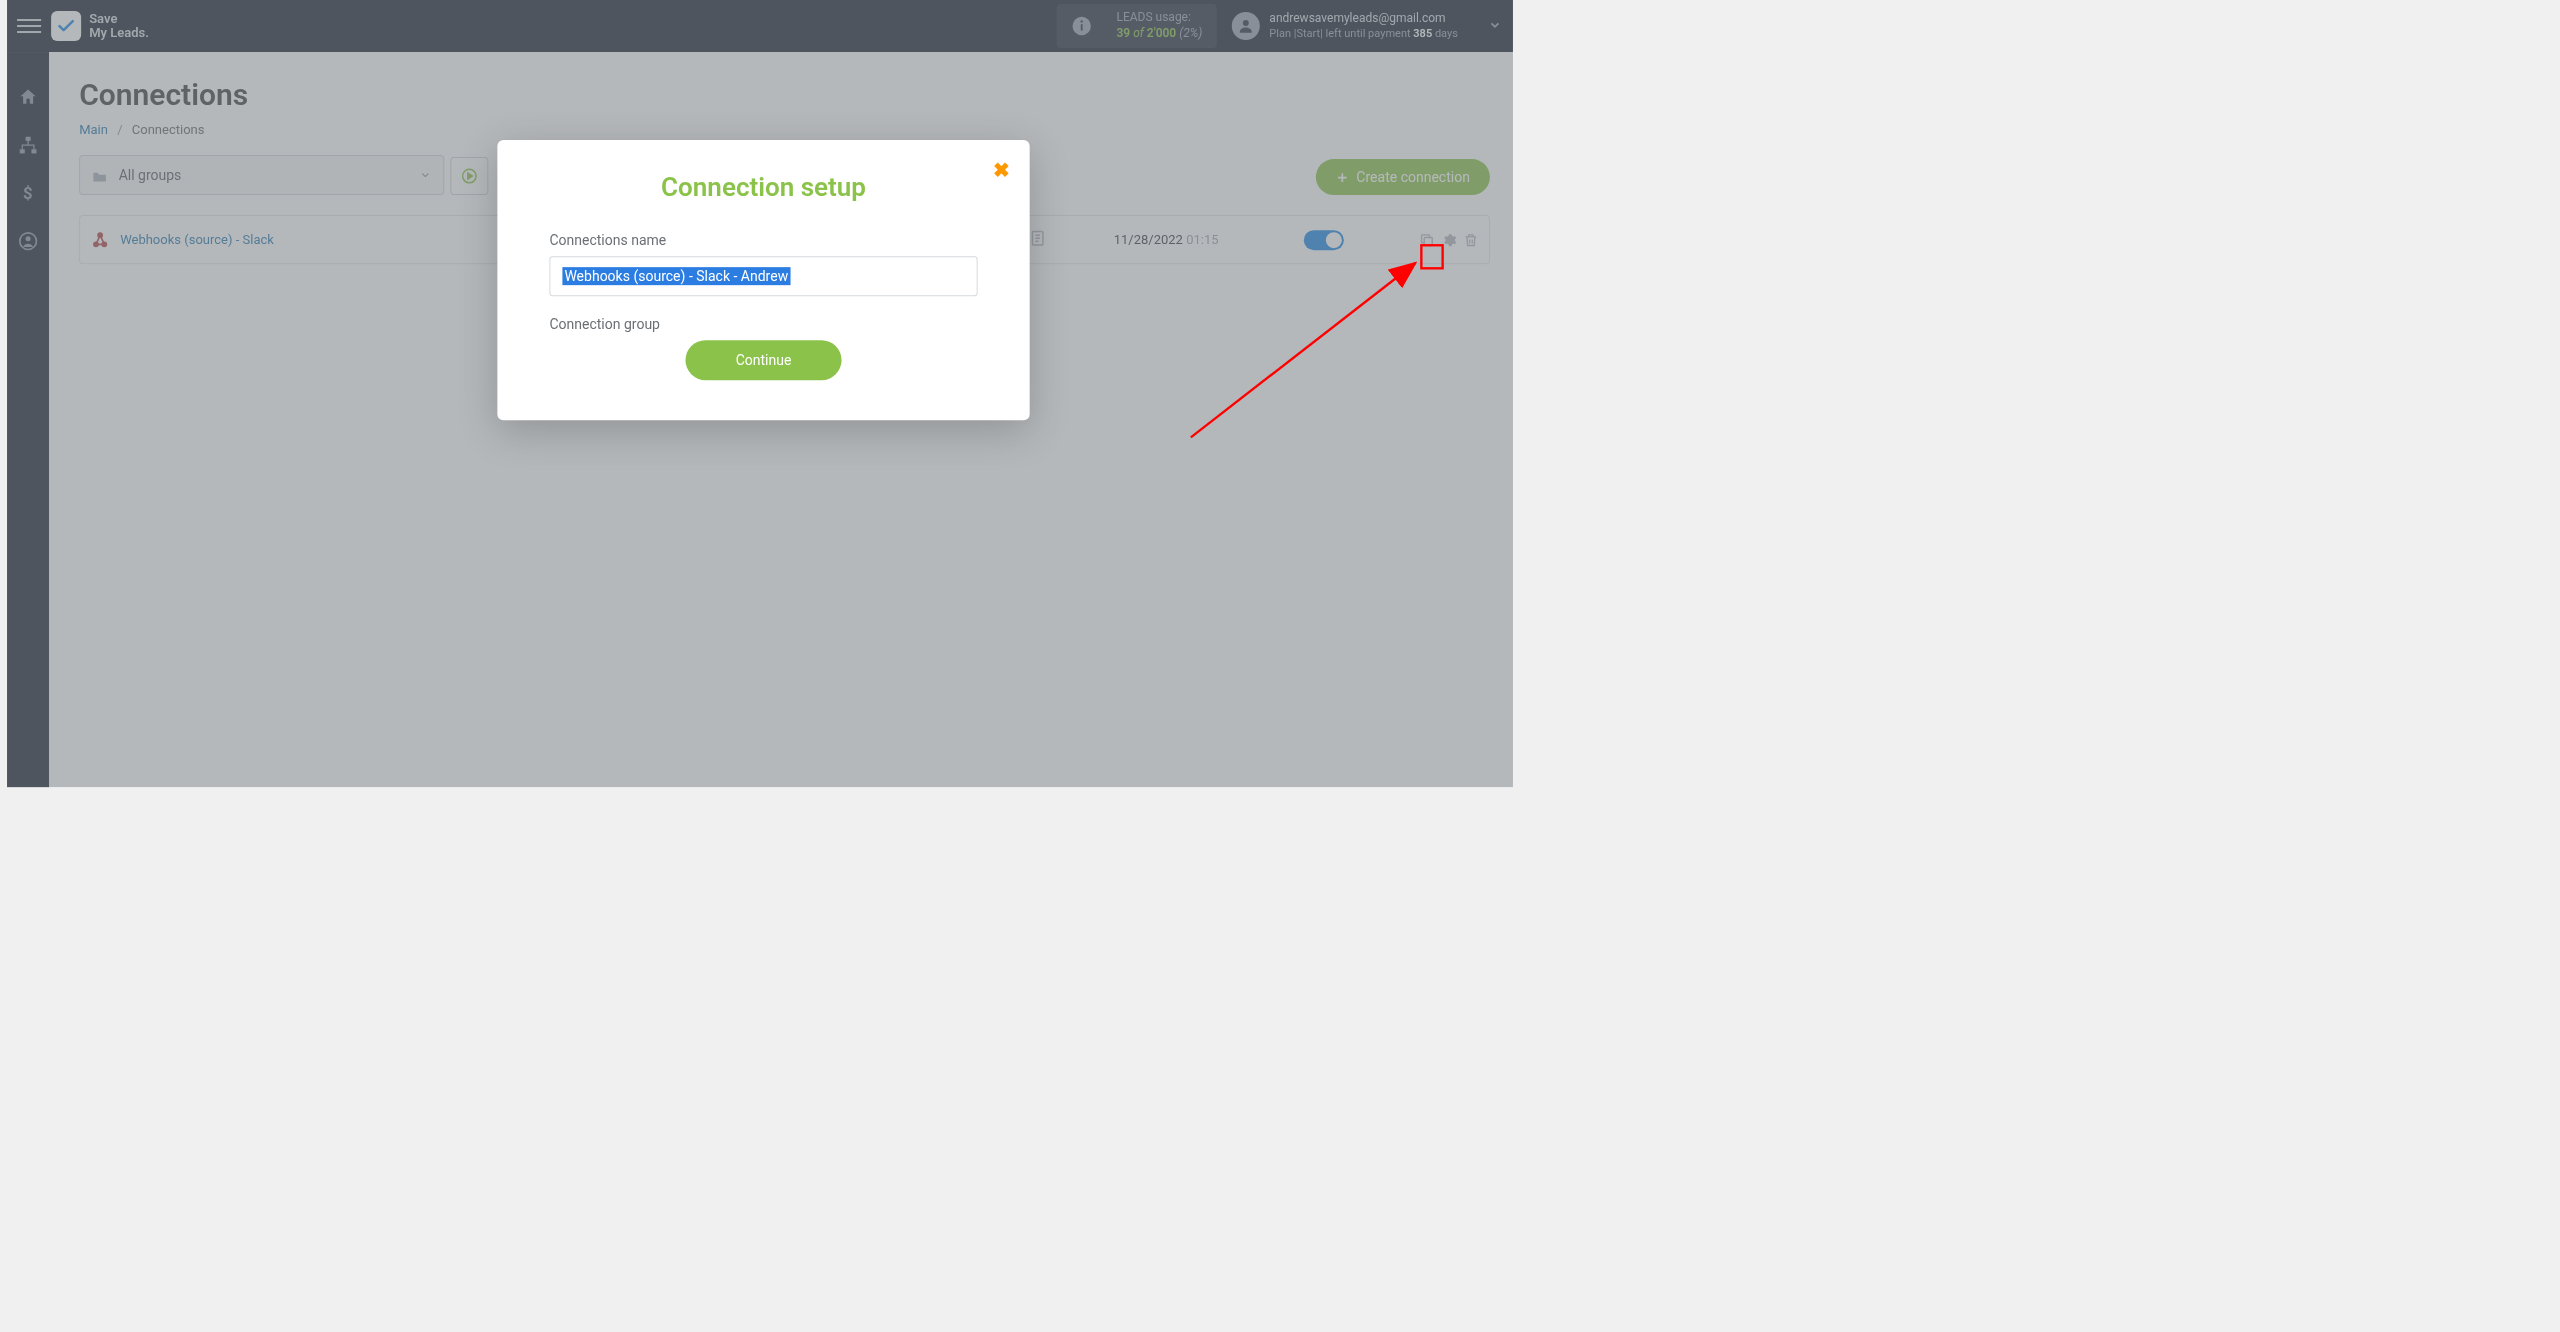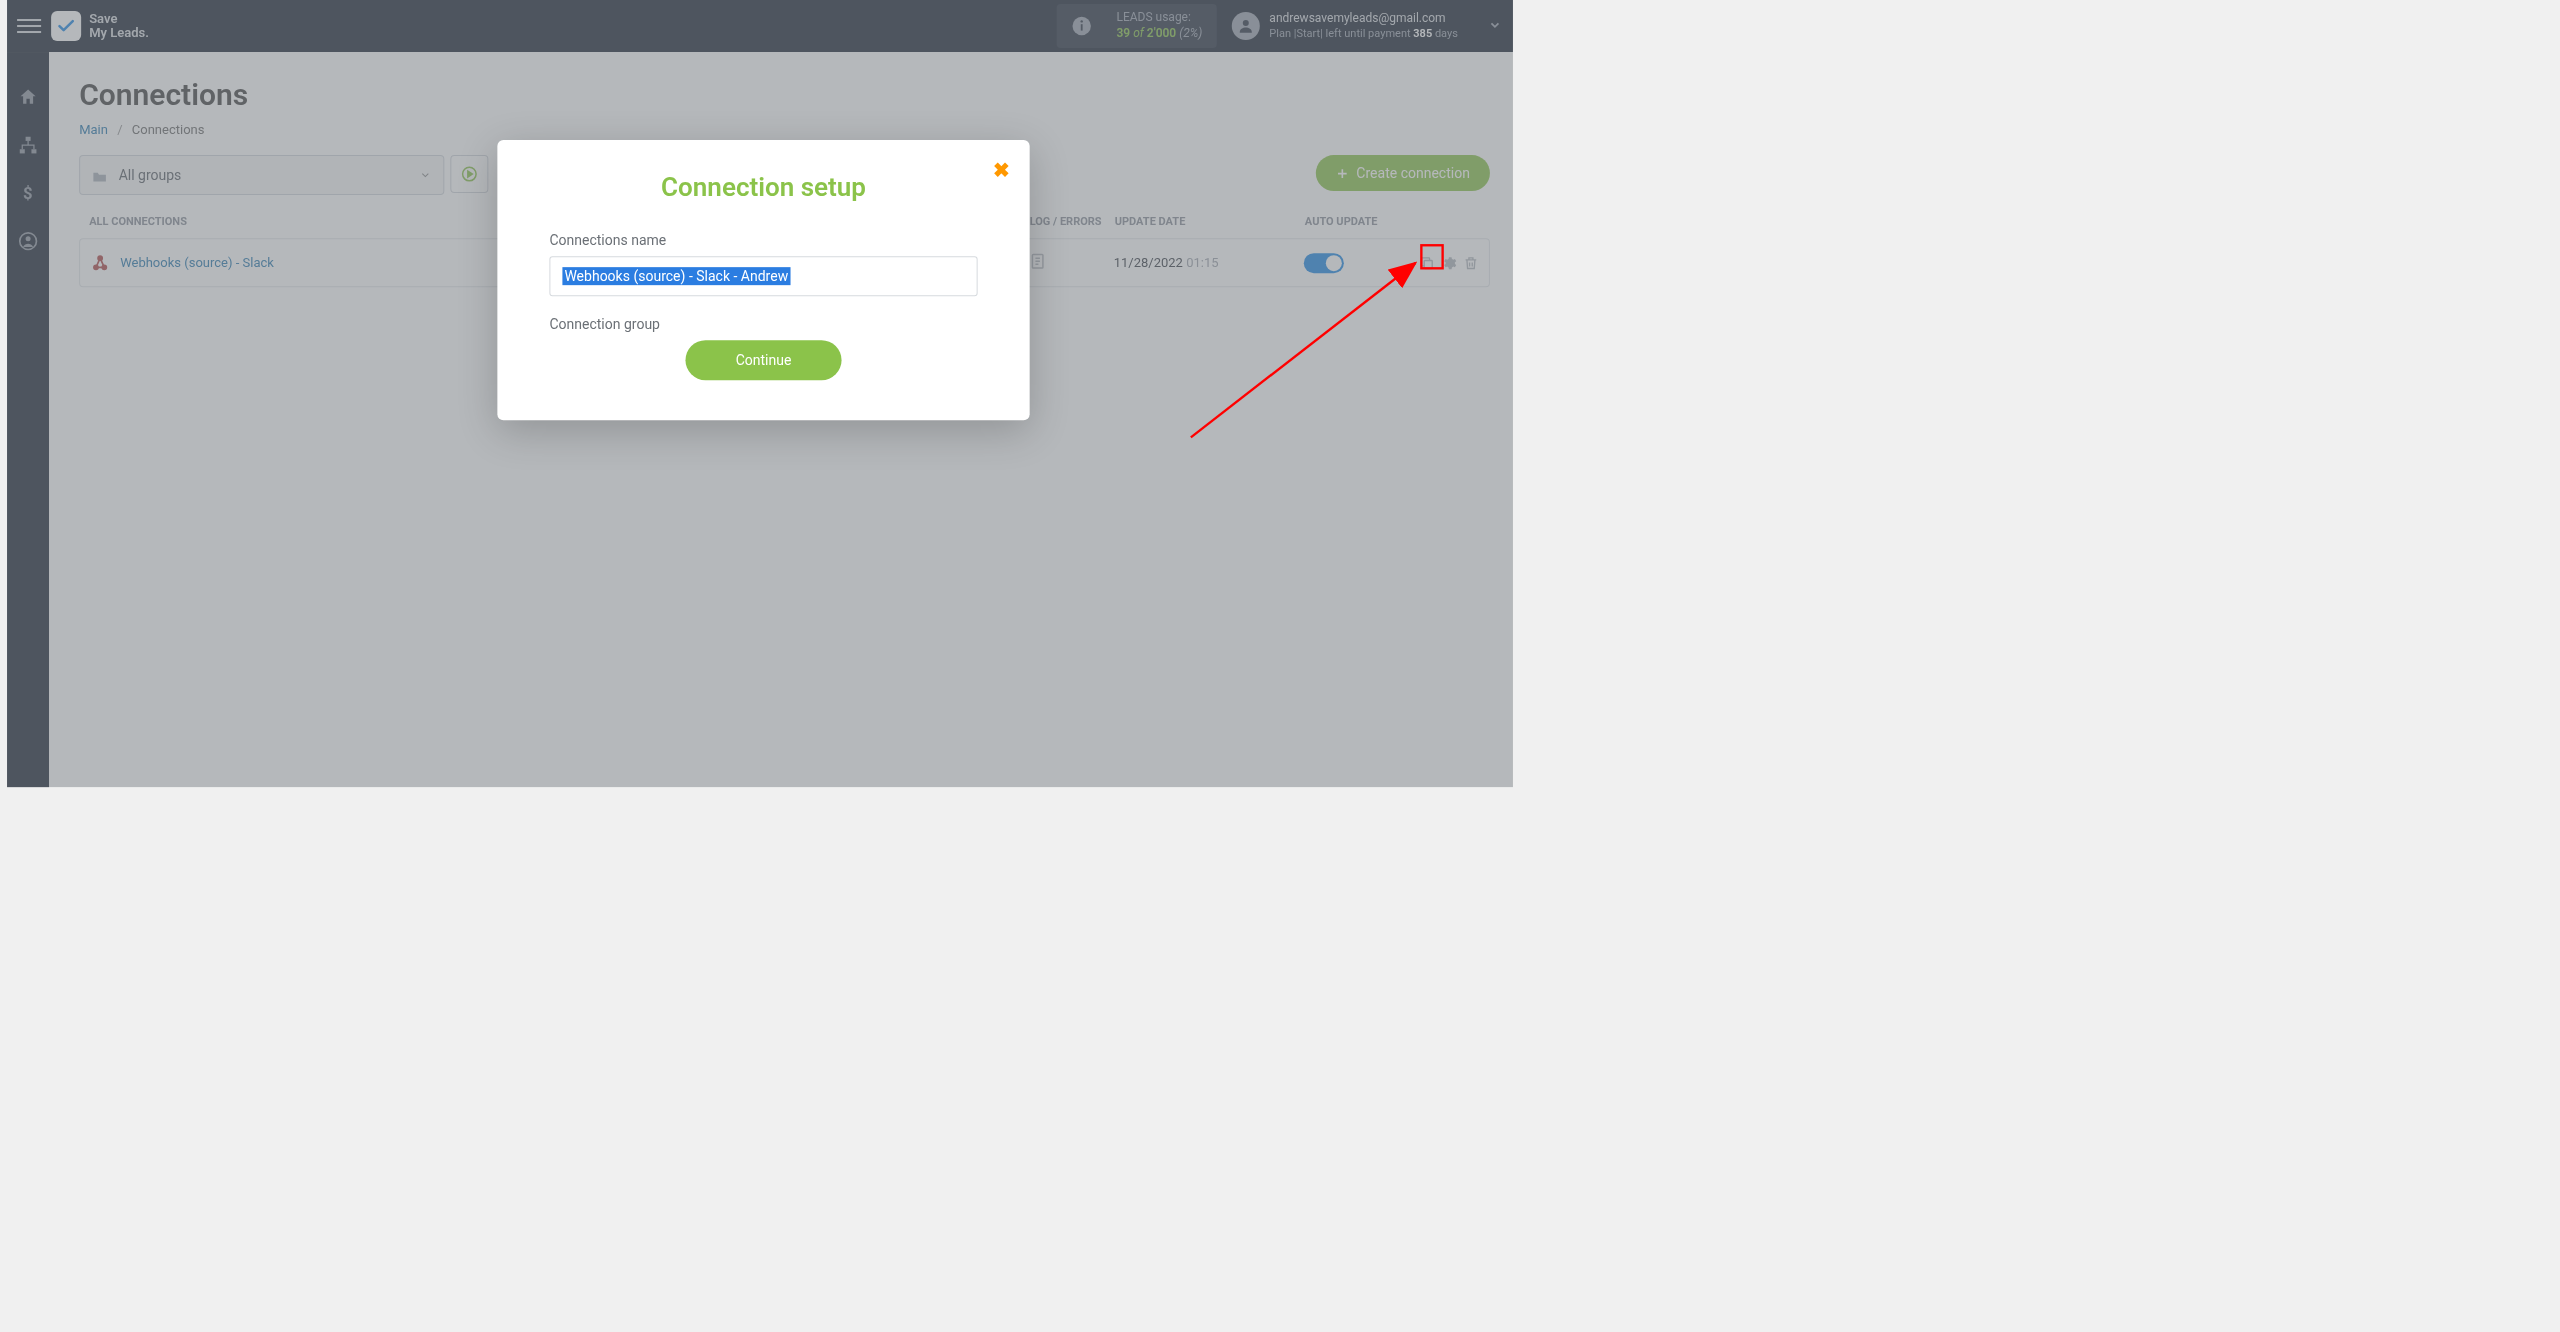--- a/index.html
+++ b/index.html
@@ -30,21 +30,21 @@
     .layout { display: flex; height: calc(100% - 52px); }
     .sidebar { width: 42px; background: #1c2534; display: flex; flex-direction: column; align-items: center; padding-top: 35px; gap: 28px; }
     .sidebar-icon { width: 20px; height: 20px; color: #9097a3; cursor: pointer; }
     
     .content { flex: 1; background: #fff; padding: 25px 30px; overflow: auto; }
     .page-title { font-size: 30px; font-weight: 600; color: #444; margin-bottom: 10px; }
     .breadcrumb { font-size: 13px; color: #6a6a6a; margin-bottom: 18px; }
     .breadcrumb a { color: #2a7ab0; text-decoration: none; }
     .breadcrumb-sep { margin: 0 6px; color: #999; }
     
-    .toolbar { display: flex; gap: 6px; margin-bottom: 20px; align-items: flex-start; }
+    .toolbar { display: flex; gap: 6px; margin-bottom: 20px; align-items: flex-end; }
     .group-select { width: 365px; height: 40px; border: 1px solid #d1d5db; border-radius: 4px; background: #f5f6f7; display: flex; align-items: center; padding: 0 12px; font-size: 14px; color: #5a5f66; cursor: pointer; justify-content: space-between; }
     .folder-ico { margin-right: 8px; color: #a9afb8; }
     .play-btn { width: 38px; height: 38px; border: 1px solid #d1d5db; border-radius: 4px; display: flex; align-items: center; justify-content: center; color: #8bc34a; cursor: pointer; }
     .create-btn { margin-left: auto; background: #8bc34a; color: #fff; border: none; border-radius: 20px; padding: 10px 20px; font-size: 14px; display: flex; align-items: center; gap: 8px; cursor: pointer; }
     
     .table-header { display: flex; font-size: 11px; font-weight: 700; color: #898f99; padding: 0 10px 10px; }
     .col-name { flex: 1; }
     .col-log { width: 85px; }
     .col-date { width: 190px; }
     .col-auto { width: 85px; }
@@ -192,27 +192,20 @@
               </svg>
         </div>
         <button class="create-btn">
           <svg width="13" height="13" viewBox="0 0 24 24" fill="none" stroke="currentColor" stroke-width="3">
                 <path d="M12 4v16M4 12h16"></path>
               </svg>
           <span>Create connection</span>
         </button>
       </div>
 
-      <div class="table-header">
-        <div class="col-name">ALL CONNECTIONS</div>
-        <div class="col-log">LOG / ERRORS</div>
-        <div class="col-date">UPDATE DATE</div>
-        <div class="col-auto">AUTO UPDATE</div>
-        <div class="col-actions"></div>
-      </div>
 
       <div class="table-row">
         <div class="row-icon">
           <svg viewBox="0 0 24 24" fill="none" stroke="#b04848" stroke-width="2">
                 <circle cx="7" cy="17" r="2.5" fill="#b04848"></circle>
                 <circle cx="17" cy="17" r="2.5" fill="#b04848"></circle>
                 <circle cx="12" cy="6" r="2.5" fill="#b04848"></circle>
                 <path d="M12 6L7 17M12 6l5 11M7 17h10"></path>
               </svg>
         </div>

